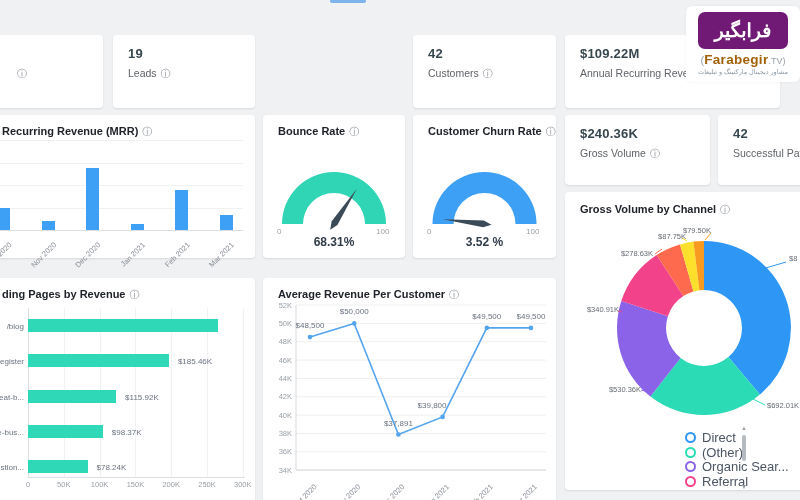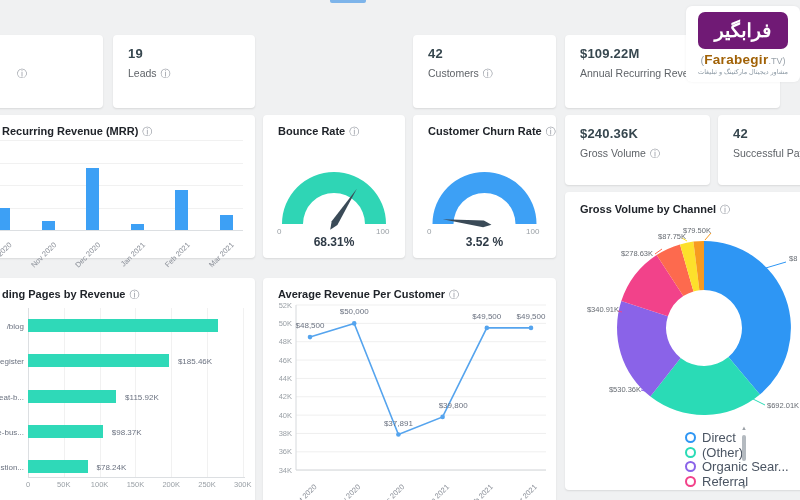--- a/index.html
+++ b/index.html
@@ -243,21 +243,21 @@
         <div class="tick" style="left: 2px; top: 132.6px; width: 27px; text-align: right;">40K</div>
         <div class="tick" style="left: 2px; top: 150.95px; width: 27px; text-align: right;">38K</div>
         <div class="tick" style="left: 2px; top: 169.3px; width: 27px; text-align: right;">36K</div>
         <div class="tick" style="left: 2px; top: 187.65px; width: 27px; text-align: right;">34K</div>
         <div class="val-lab" style="left: 22px; top: 43.1px; width: 50px; text-align: center;">$48,500</div>
         <div class="xlab-rot" style="right: 241px; top: 203px;">Oct 2020</div>
         <div class="val-lab" style="left: 66.2px; top: 29.4px; width: 50px; text-align: center;">$50,000</div>
         <div class="xlab-rot" style="right: 196.8px; top: 203px;">Nov 2020</div>
         <div class="val-lab" style="left: 110.4px; top: 140.5px; width: 50px; text-align: center;">$37,891</div>
         <div class="xlab-rot" style="right: 152.6px; top: 203px;">Dec 2020</div>
-        <div class="val-lab" style="left: 154.6px; top: 122.9px; width: 50px; text-align: right;">$39,800</div>
+        <div class="val-lab" style="left: 154.6px; top: 122.9px; width: 50px; text-align: left;">$39,800</div>
         <div class="xlab-rot" style="right: 108.4px; top: 203px;">Jan 2021</div>
         <div class="val-lab" style="left: 198.8px; top: 33.9px; width: 50px; text-align: center;">$49,500</div>
         <div class="xlab-rot" style="right: 64.2px; top: 203px;">Feb 2021</div>
         <div class="val-lab" style="left: 243px; top: 33.9px; width: 50px; text-align: center;">$49,500</div>
         <div class="xlab-rot" style="right: 20px; top: 203px;">Mar 2021</div>
       </div>
   </div>
 
   <div class="wm">
     <div class="wm-box" id="wm-box" style="background: #701a75;">

